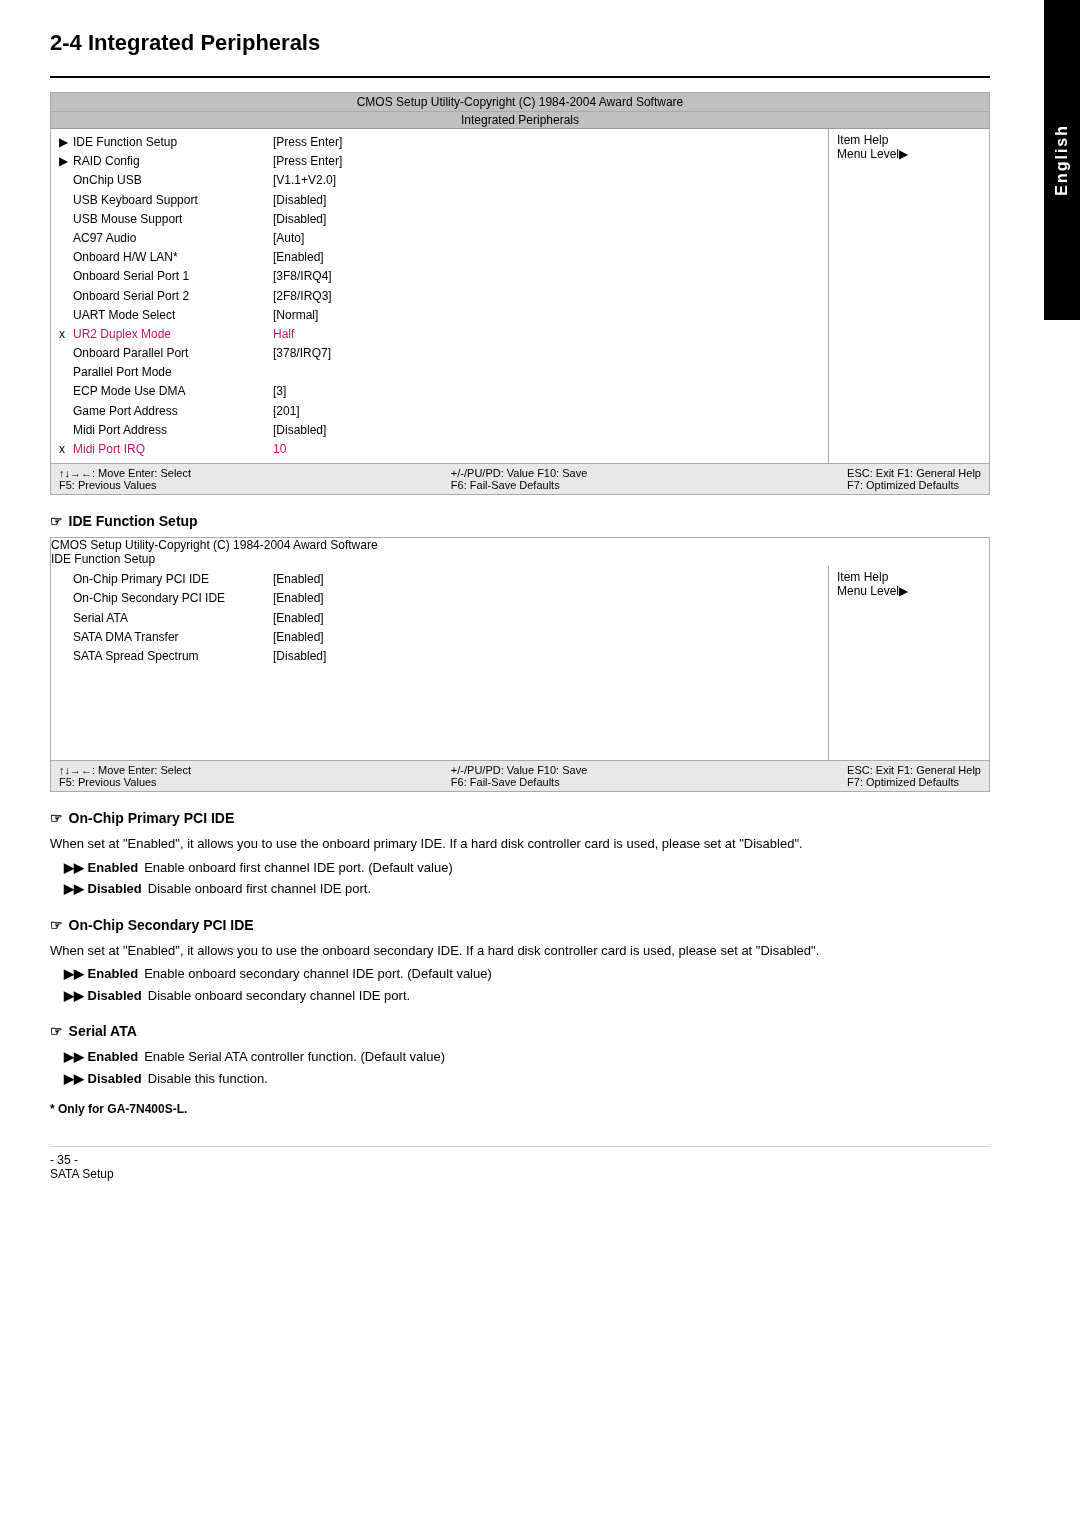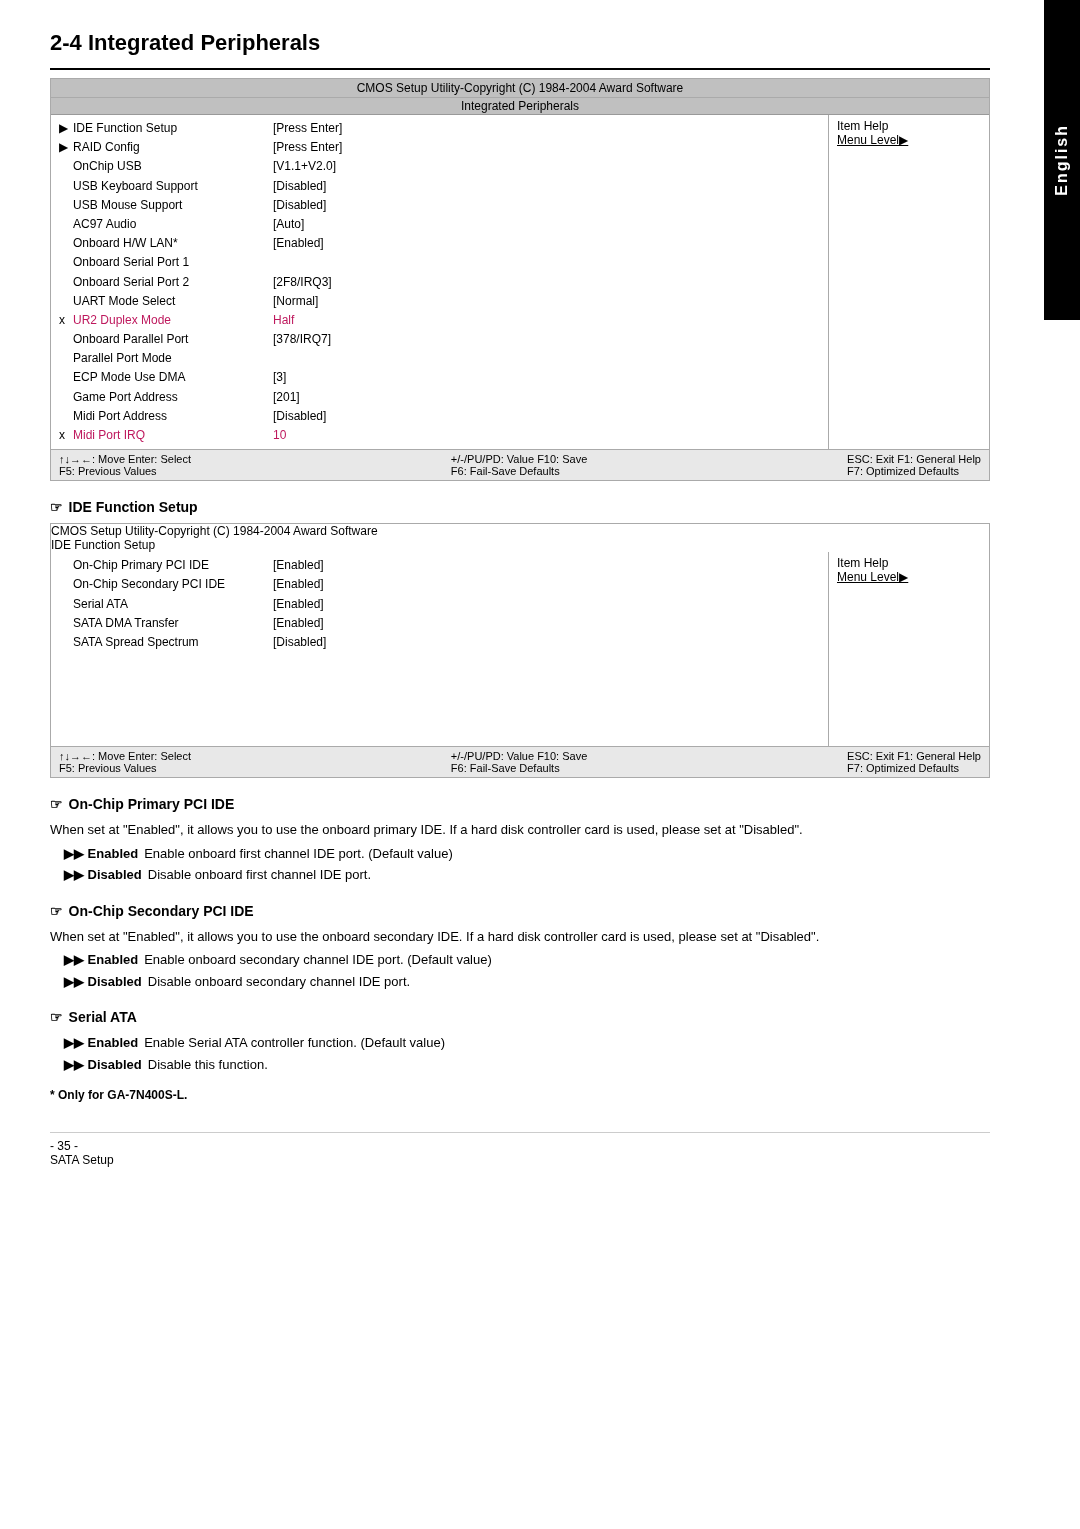--- a/index.html
+++ b/index.html
@@ -36,23 +36,23 @@
 
     .main-content {
       padding: 30px 50px 30px 50px;
       padding-right: 90px;
     }
 
     
     .section-title {
       font-size: 22px;
       font-weight: bold;
-      margin-bottom: 8px;
+      margin-bottom: 14px;
       border-bottom: 2px solid #000;
-      padding-bottom: 12px;
+      padding-bottom: 20px;
     }
 
     
     .bios-screen {
       border: 1px solid #aaa;
       width: 100%;
       margin-bottom: 18px;
       background: #fff;
       font-size: 12px;
     }
@@ -111,21 +111,21 @@
       justify-content: space-between;
       font-size: 11px;
       align-items: flex-end;
     }
     .bios-footer .footer-col {
       display: flex;
       flex-direction: column;
     }
 
     .item-help-title { font-size: 12px; font-weight: normal; }
-    .item-help-text { font-size: 12px; text-decoration: underline; }
+    .item-help-text { font-size: 12px; }
 
     
     .subsection-heading {
       font-size: 14px;
       font-weight: bold;
       margin: 18px 0 8px 0;
       display: flex;
       align-items: center;
     }
     .subsection-heading .arrow {
@@ -236,20 +236,21 @@
               <span class="value ">[Auto]</span>
             </div>
             <div class="bios-row">
               <span class="marker"></span>
               <span class="label ">Onboard H/W LAN*</span>
               <span class="value ">[Enabled]</span>
             </div>
             <div class="bios-row">
               <span class="marker"></span>
               <span class="label ">Onboard Serial Port 1</span>
+              <span class="value ">[3F8/IRQ4]</span>
             </div>
             <div class="bios-row">
               <span class="marker"></span>
               <span class="label ">Onboard Serial Port 2</span>
               <span class="value ">[2F8/IRQ3]</span>
             </div>
             <div class="bios-row">
               <span class="marker"></span>
               <span class="label ">UART Mode Select</span>
               <span class="value ">[Normal]</span>

